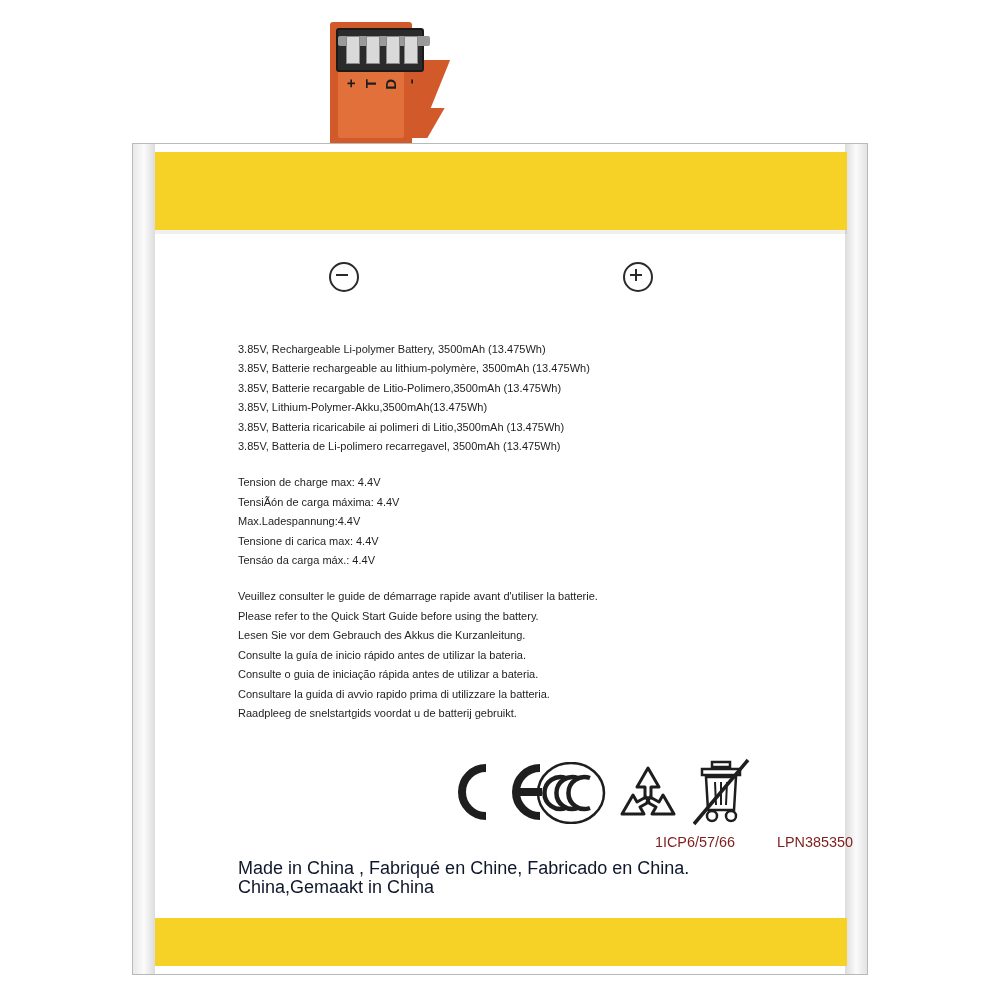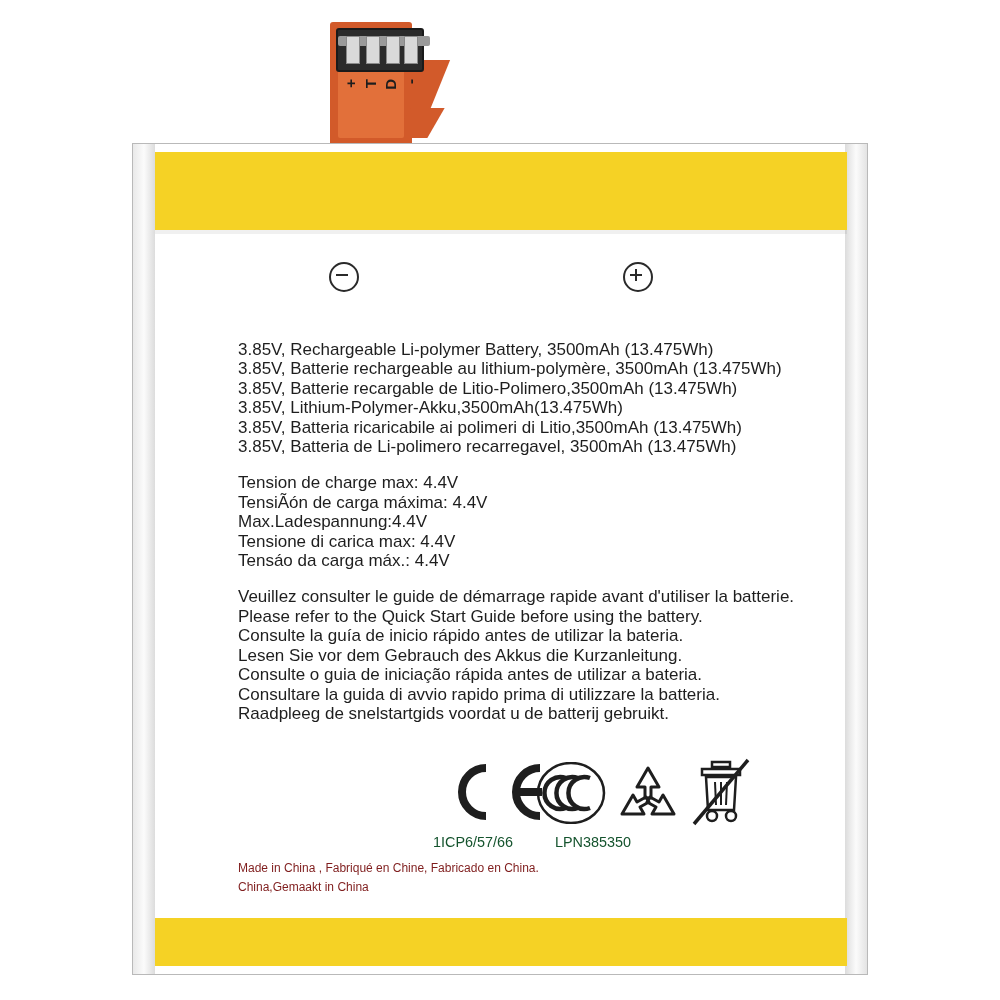--- a/index.html
+++ b/index.html
@@ -180,21 +180,21 @@
   .minus-mark { left: 196px; top: 118px; }
   .plus-mark  { left: 490px; top: 118px; }
 
   
   .label-text {
     position: absolute;
     left: 105px;
     top: 196px;
     width: 580px;
     color: #1e1e1e;
-    font-size: 17px;
+    font-size: 11px;
     line-height: 19.4px;
   }
   .block { margin-bottom: 17px; }
   .block .line { white-space: nowrap; }
 
   
   .icons-row {
     position: absolute;
     left: 175px;
     top: 612px;
@@ -228,33 +228,34 @@
     top: 2px;
     width: 62px;
     height: 72px;
   }
 
   .codes {
     position: absolute;
     left: 300px;
     top: 690px;
     width: 420px;
-    color: #14532d;
+    color: #7f1d1d;
     font-size: 14.4px;
     white-space: nowrap;
+    text-align: right;
   }
   .codes .code2 { margin-left: 38px; }
 
   .origin {
     position: absolute;
     left: 105px;
     top: 715px;
     width: 580px;
-    color: #7f1d1d;
-    font-size: 12px;
+    color: #0f172a;
+    font-size: 18px;
     line-height: 19.4px;
   }
 </style>
 </head>
 <body>
 
 <div class="stage">
 
   <div class="ribbon">
     <div class="ribbon-body"></div>
@@ -306,22 +307,22 @@
         <div class="line">Tension de charge max: 4.4V</div>
         <div class="line">TensiÃón de carga máxima: 4.4V</div>
         <div class="line">Max.Ladespannung:4.4V</div>
         <div class="line">Tensione di carica max: 4.4V</div>
         <div class="line">Tensáo da carga máx.: 4.4V</div>
       </div>
 
       <div class="block">
         <div class="line">Veuillez consulter le guide de démarrage rapide avant d'utiliser la batterie.</div>
         <div class="line">Please refer to the Quick Start Guide before using the battery.</div>
+        <div class="line">Lesen Sie vor dem Gebrauch des Akkus die Kurzanleitung.</div>
         <div class="line">Consulte la guía de inicio rápido antes de utilizar la bateria.</div>
-        <div class="line">Lesen Sie vor dem Gebrauch des Akkus die Kurzanleitung.</div>
         <div class="line">Consulte o guia de iniciação rápida antes de utilizar a bateria.</div>
         <div class="line">Consultare la guida di avvio rapido prima di utilizzare la batteria.</div>
         <div class="line">Raadpleeg de snelstartgids voordat u de batterij gebruikt.</div>
       </div>
     </div>
 
     <div class="icons-row">
 
       <svg class="ce-mark" viewBox="0 0 96 56">
         <path d="M38 4 A24 24 0 1 0 38 52" fill="none" stroke="#1e1e1e" stroke-width="8"></path>

